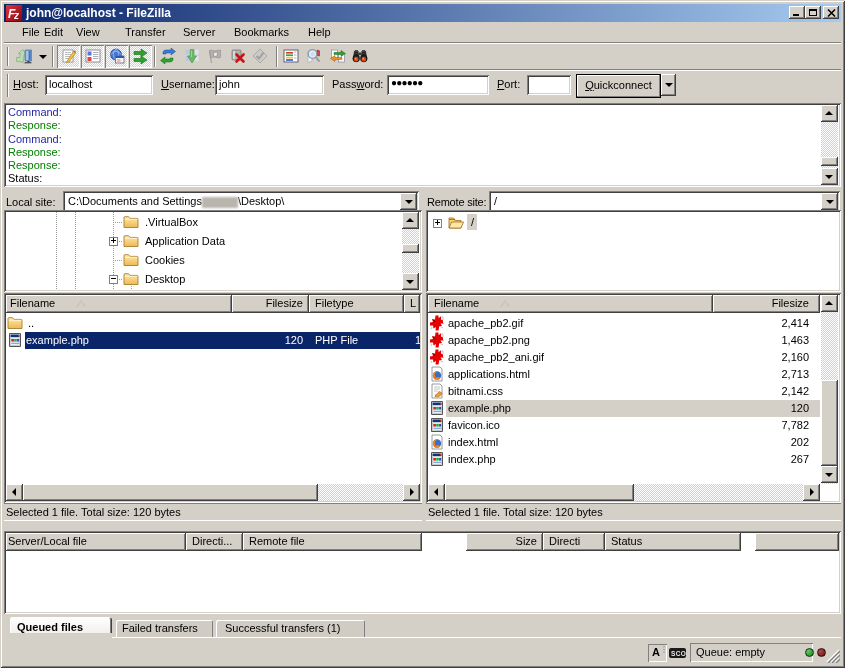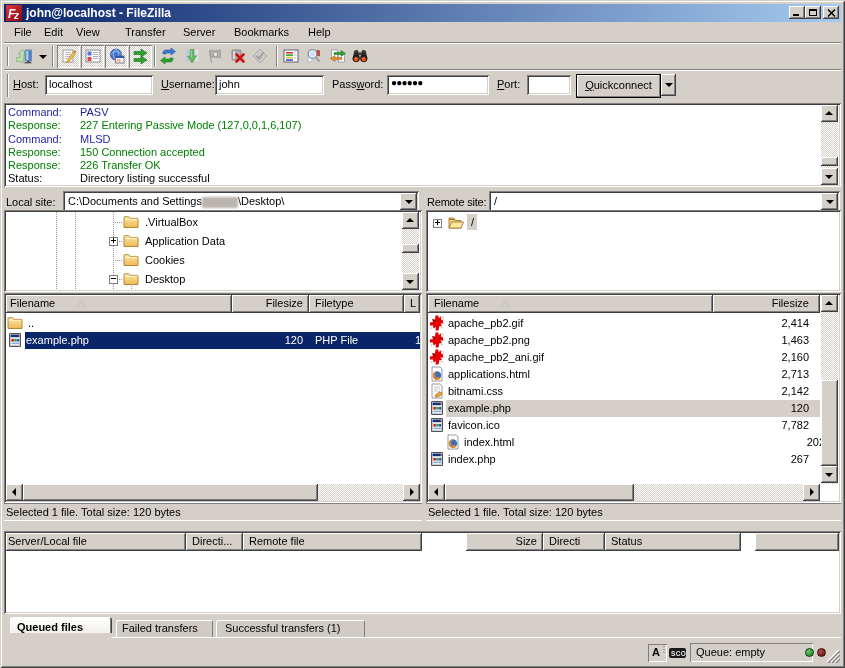--- a/index.html
+++ b/index.html
@@ -107,21 +107,21 @@
 <div class="abs raised" style="left:789px;top:6px;width:16px;height:13px;"></div>
 <div class="abs raised" style="left:805px;top:6px;width:16px;height:13px;"></div>
 <div class="abs raised" style="left:823px;top:6px;width:16px;height:13px;"></div>
 <div class="abs" style="left:793px;top:14px;width:6px;height:2px;background:#000;"></div>
 <div class="abs" style="left:809px;top:9px;width:6px;height:4px;border:1px solid #000;border-top:2px solid #000;"></div>
 <svg class="abs" style="left:827px;top:9px;" width="9" height="8" viewBox="0 0 9 8">
  <path d="M1 0.5 L8 7.5 M8 0.5 L1 7.5" stroke="#000" stroke-width="1.5"></path>
 </svg>
 
 <div class="abs" style="left:4px;top:22px;width:837px;height:20px;line-height:20px;">
-  <span style="position:absolute;left:10px;">File</span>
+  <span style="position:absolute;left:18px;">File</span>
   <span style="position:absolute;left:40px;">Edit</span>
   <span style="position:absolute;left:72px;">View</span>
   <span style="position:absolute;left:121px;">Transfer</span>
   <span style="position:absolute;left:179px;">Server</span>
   <span style="position:absolute;left:230px;">Bookmarks</span>
   <span style="position:absolute;left:304px;">Help</span>
 </div>
 <div class="abs" style="left:4px;top:42px;width:837px;height:1px;background:#808080;"></div>
 <div class="abs" style="left:4px;top:43px;width:837px;height:1px;background:#fff;"></div>
 
@@ -258,24 +258,20 @@
   <div class="abs raised" style="left:657px;top:3px;width:15px;height:22px;"></div>
   <div class="ar dn" style="left:661px;top:12px;"></div>
 </div>
 
 <div class="abs sunken" style="left:4px;top:103px;width:837px;height:84px;"></div>
 <div class="abs" id="log" style="left:6px;top:105px;width:815px;height:80px;background:#fff;overflow:hidden;">
   <div style="position:absolute;left:2px;top:1px;line-height:13.3px;color:#1f1fa8;">Command:<br>
   <span style="color:#008000;">Response:</span><br>Command:<br>
   <span style="color:#008000;">Response:</span><br><span style="color:#008000;">Response:</span><br>
   <span style="color:#000;">Status:</span></div>
-  <div style="position:absolute;left:74px;top:1px;line-height:13.3px;color:#1f1fa8;">PASV<br>
-  <span style="color:#008000;">227 Entering Passive Mode (127,0,0,1,6,107)</span><br>MLSD<br>
-  <span style="color:#008000;">150 Connection accepted</span><br><span style="color:#008000;">226 Transfer OK</span><br>
-  <span style="color:#000;">Directory listing successful</span></div>
 </div>
 <div class="abs" id="logsb" style="left:821px;top:105px;width:17px;height:80px;">
   <div class="abs checker" style="left:0;top:0;width:17px;height:80px;"></div>
   <div class="abs raised" style="left:0;top:0;width:17px;height:17px;"></div>
   <div class="ar up" style="left:4px;top:6px;"></div>
   <div class="abs raised" style="left:0;top:52px;width:17px;height:9px;"></div>
   <div class="abs raised" style="left:0;top:63px;width:17px;height:17px;"></div>
   <div class="ar dn" style="left:4px;top:70px;"></div>
 </div>
 
@@ -438,21 +434,21 @@
     <span style="position:absolute;left:20px;">example.php</span>
     <span style="position:absolute;right:11px;">120</span>
   </div>
   <div class="row" style="left:0;top:122px;width:392px;">
     <svg class="ic16" style="left:1px;top:0px;">
         <use href="#phpfile"></use>
       </svg>
     <span style="position:absolute;left:20px;">favicon.ico</span>
     <span style="position:absolute;right:11px;">7,782</span>
   </div>
-  <div class="row" style="left:0;top:139px;width:392px;margin-left:16px;">
+  <div class="row" style="left:0;top:139px;width:392px;">
     <svg class="ic16" style="left:1px;top:0px;">
         <use href="#htmlpage"></use>
       </svg>
     <span style="position:absolute;left:20px;">index.html</span>
     <span style="position:absolute;right:11px;">202</span>
   </div>
   <div class="row" style="left:0;top:156px;width:392px;">
     <svg class="ic16" style="left:1px;top:0px;">
         <use href="#phpfile"></use>
       </svg>

